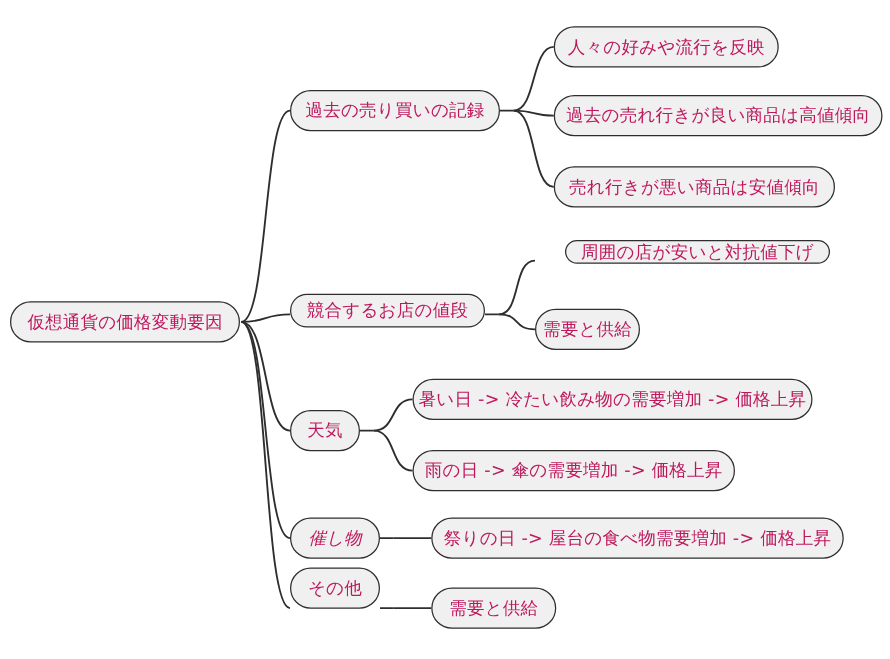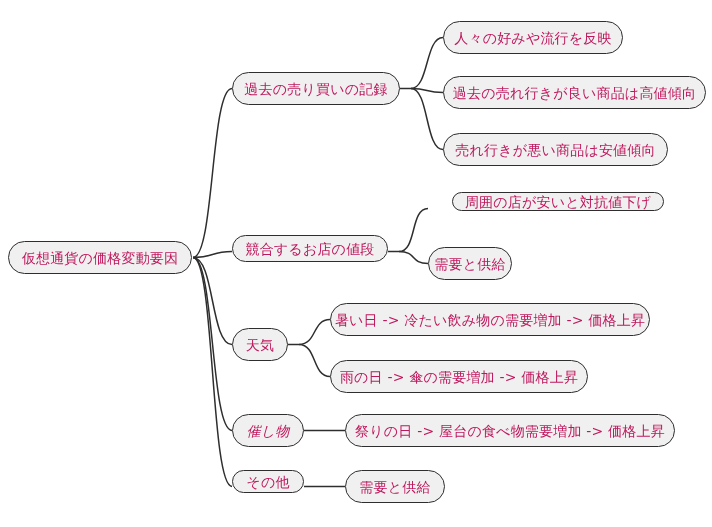--- a/index.html
+++ b/index.html
@@ -84,20 +84,20 @@
       </div>
       <div class="node" style="left: 330px; top: 360px; width: 258px; height: 33px;">
         <span class="label">雨の日 -&gt; 傘の需要増加 -&gt; 価格上昇</span>
       </div>
       <div class="node" style="left: 232px; top: 414px; width: 72px; height: 33px; font-style: italic;">
         <span class="label">催し物</span>
       </div>
       <div class="node" style="left: 345px; top: 414px; width: 330px; height: 33px;">
         <span class="label">祭りの日 -&gt; 屋台の食べ物需要増加 -&gt; 価格上昇</span>
       </div>
-      <div class="node" style="left: 232px; top: 470px; width: 72px; height: 23px; justify-content: center;">
+      <div class="node" style="left: 232px; top: 454px; width: 72px; height: 33px; justify-content: center;">
         <span class="label">その他</span>
       </div>
       <div class="node" style="left: 345px; top: 470px; width: 100px; height: 33px;">
         <span class="label">需要と供給</span>
       </div>
     </div>
 </div>
 
 </body></html>

